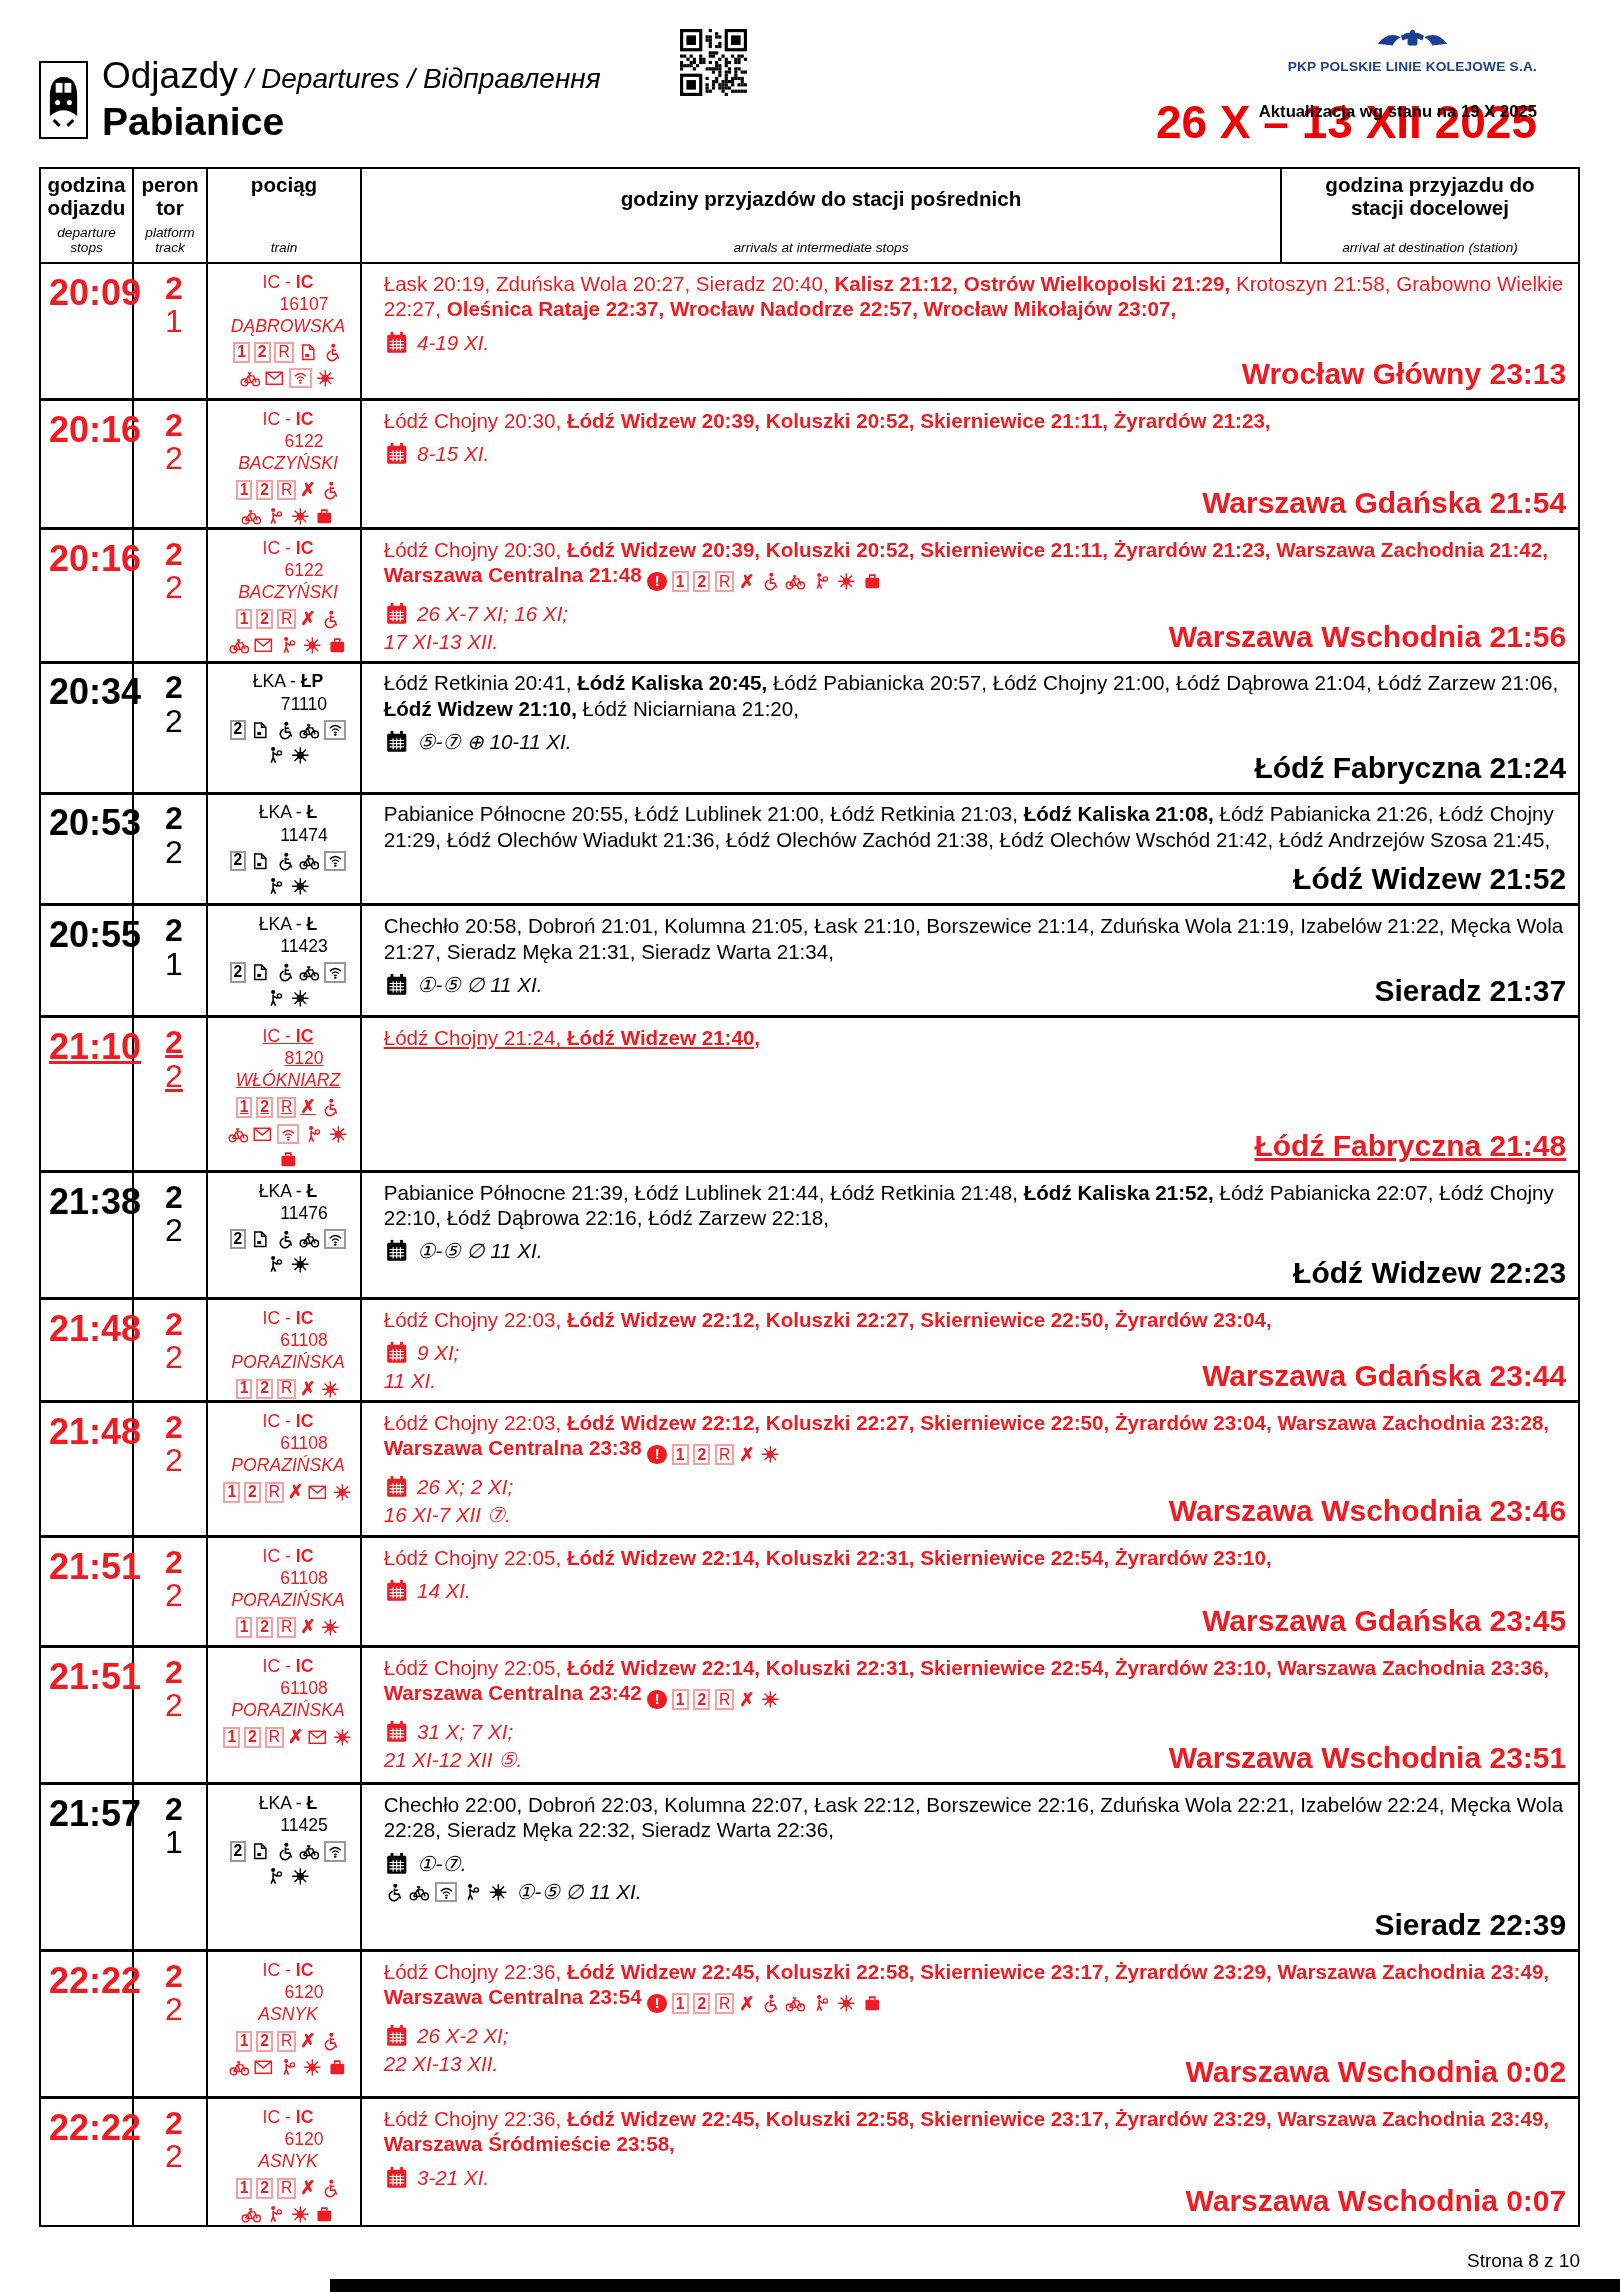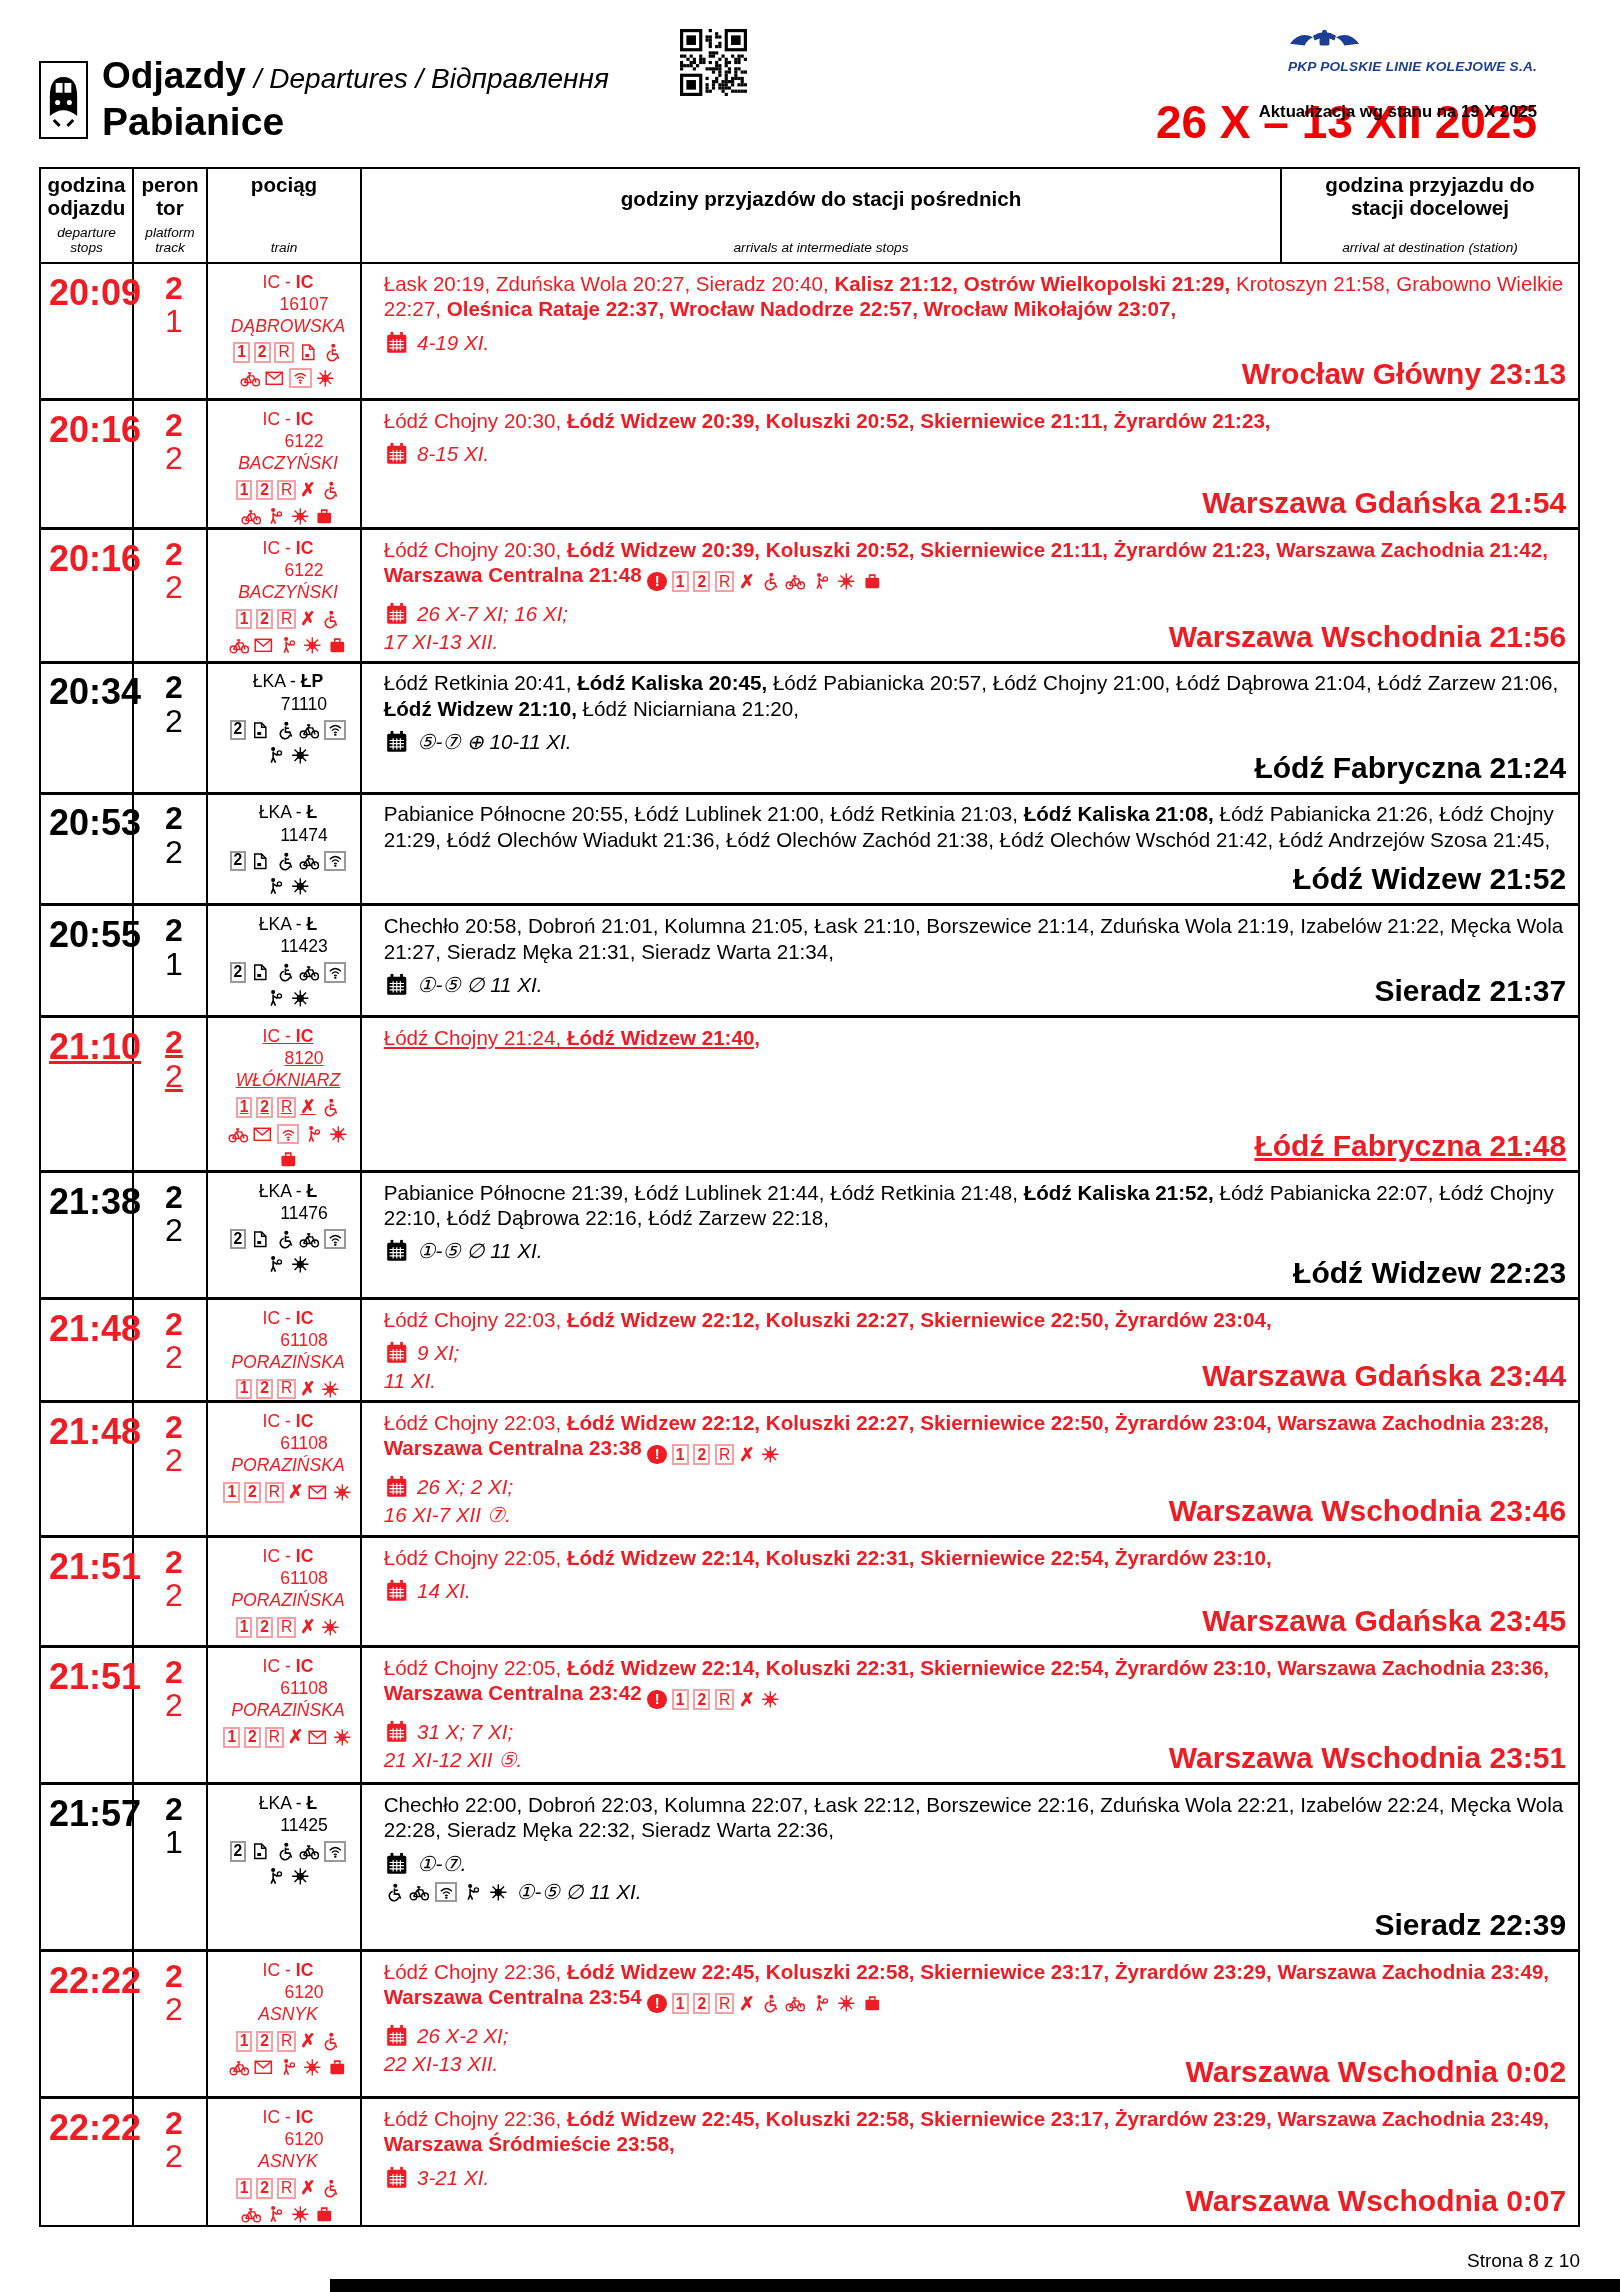--- a/index.html
+++ b/index.html
@@ -2,25 +2,25 @@
 <html><head>
 <meta charset="utf-8">
 <style>
   html,body{margin:0;padding:0;background:#fff;}
   .page{position:relative;width:1620px;height:2293px;background:#fff;overflow:hidden;
         font-family:"Liberation Sans",sans-serif;color:#000;}
   
   .logo-box{position:absolute;left:39px;top:61px;width:45px;height:74px;border:2px solid #000;
             display:flex;align-items:center;justify-content:center;}
   .title-line{position:absolute;left:102px;top:55px;white-space:nowrap;}
-  .title-main{font-size:37px;font-weight:bold;}
+  .title-main{font-size:37px;font-weight:normal;}
   .title-tail{font-size:28px;font-style:italic;}
   .station{position:absolute;left:102px;top:100px;font-size:39px;font-weight:bold;}
   .qr{position:absolute;left:680px;top:29px;width:67px;height:67px;}
-  .brand-wrap{position:absolute;right:83px;top:27.4px;text-align:left;font-style:italic;}
+  .brand-wrap{position:absolute;right:83px;top:27.4px;text-align:center;}
   .brand-text{font-size:13.7px;font-weight:bold;color:#1c3f94;letter-spacing:0.2px;margin-top:2px;}
   .date-range{position:absolute;right:83px;top:55px;font-size:46px;font-weight:bold;color:#f00000;white-space:nowrap;margin-top:40px;}
   .update-note{position:absolute;right:83px;top:102px;font-size:16.7px;font-weight:bold;}
   
   .ttable{position:absolute;left:39px;top:167px;width:1541px;border:2.9px solid #000;box-sizing:border-box;}
   .thead{display:grid;grid-template-columns:93px 74px 154px 920px 1fr;min-height:93px;border-bottom:2.9px solid #000;}
   .thead>div{border-right:2px solid #000;display:flex;flex-direction:column;align-items:center;
              justify-content:space-between;text-align:center;padding:3.9px 2px;box-sizing:border-box;}
   .thead>div:last-child{border-right:none;}
   .h-pl{font-size:20.6px;font-weight:bold;line-height:1.12;}

